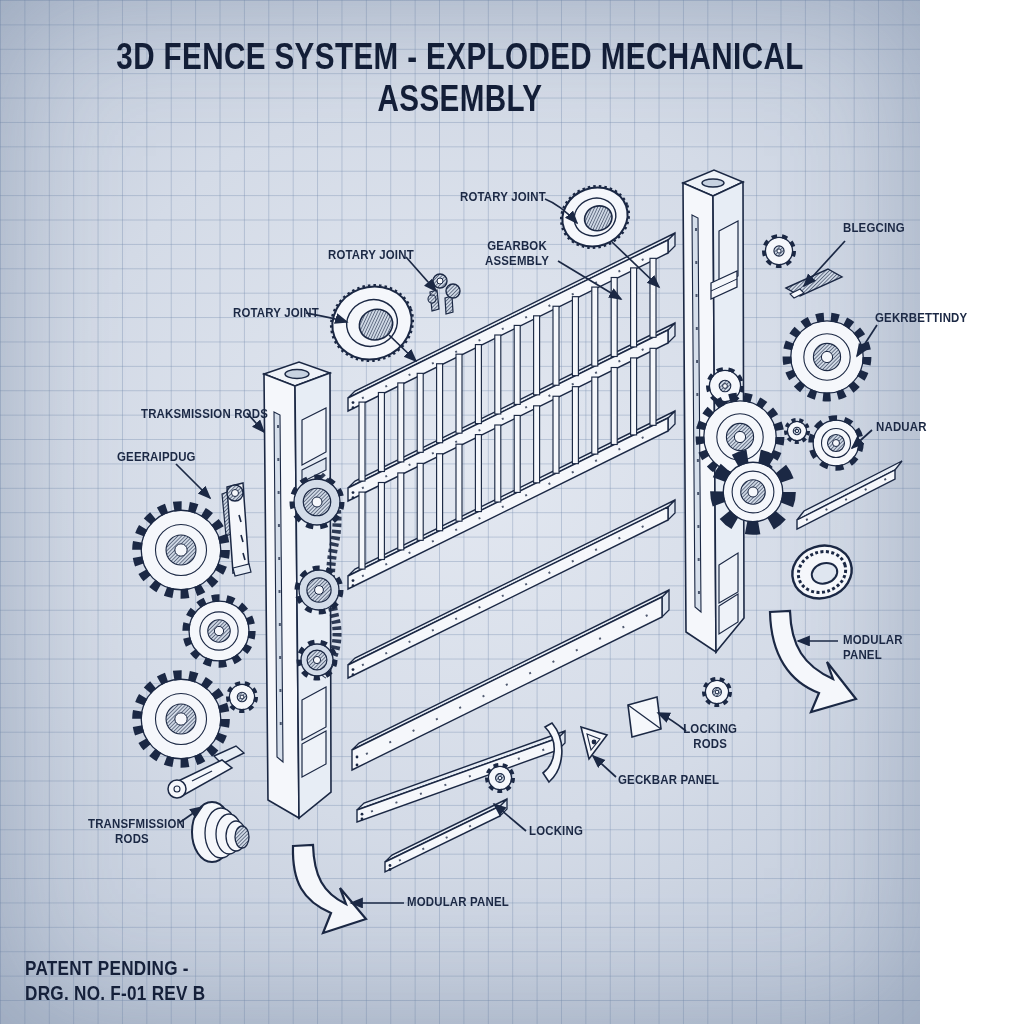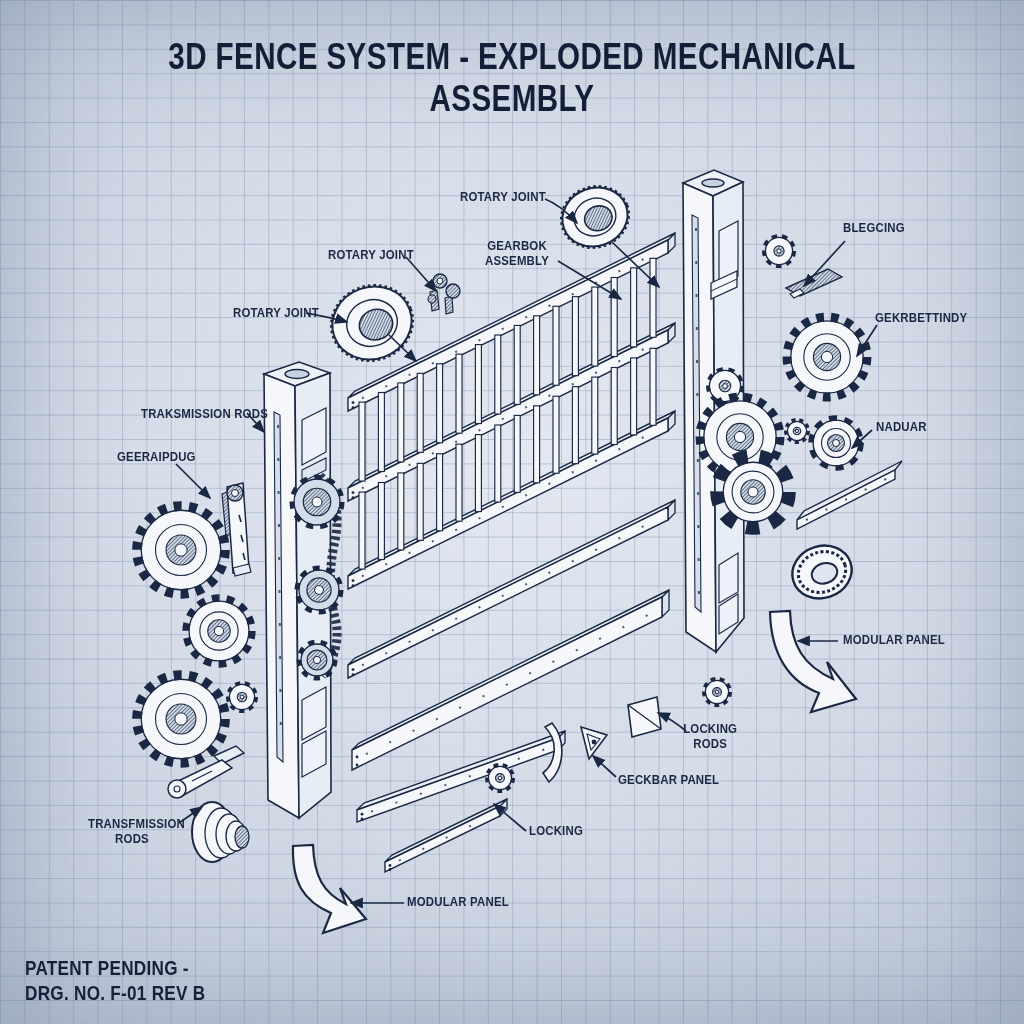--- a/index.html
+++ b/index.html
@@ -1,18 +1,18 @@
 <!DOCTYPE html>
 <html><head>
 <meta charset="utf-8">
 <style>
   html,body{margin:0;padding:0;}
   body{width:1024px;height:1024px;overflow:hidden;font-family:"Liberation Sans",sans-serif;}
   .canvas{
-    position:relative;width:1024px;height:1024px;
+    position:relative;width:920px;height:1024px;
     background-color:#d4dbe7;
     background-image:
       linear-gradient(rgba(122,143,176,.40) 1px, transparent 1px),
       linear-gradient(90deg, rgba(122,143,176,.40) 1px, transparent 1px),
       radial-gradient(ellipse 78% 66% at 50% 45%, #e3e8f1 0%, #d4dbe7 55%, #bec8d8 100%);
     background-size:24.4px 24.4px,24.4px 24.4px,100% 100%;
     box-shadow:inset 0 0 130px rgba(84,104,138,.38);
   }
   .title{
     position:absolute;top:36px;left:0;width:100%;text-align:center;

